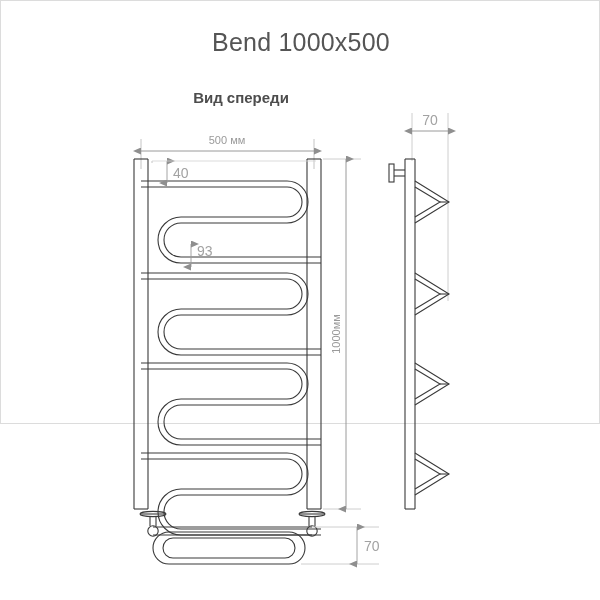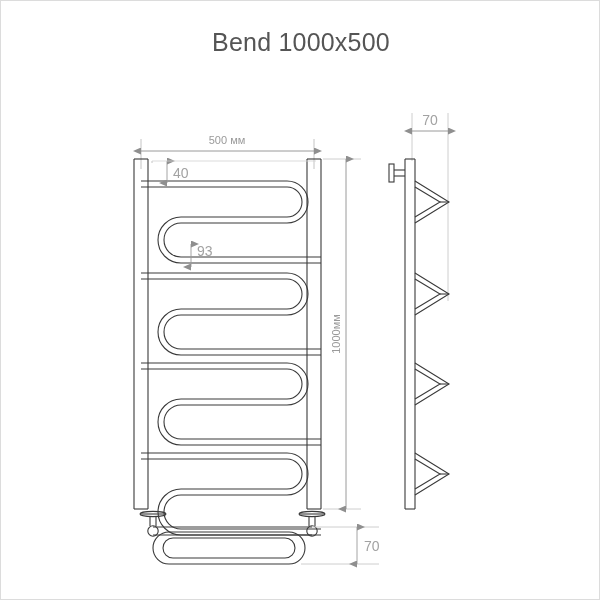--- a/index.html
+++ b/index.html
@@ -1,19 +1,19 @@
 <!DOCTYPE html>
 <html><head>
 <meta charset="utf-8">
 <title>Bend 1000x500</title>
 <style>
   html,body{margin:0;padding:0;background:#ffffff;}
   body{width:600px;height:600px;overflow:hidden;
        font-family:"Liberation Sans","DejaVu Sans",sans-serif;}
-  #page{position:relative;width:600px;height:600px;background:#ffffff;
+  #page{position:relative;width:600px;height:424px;background:#ffffff;
         box-sizing:border-box;border:1px solid #dcdcdc;}
   #title{position:absolute;left:0;top:27px;width:600px;text-align:center;
          font-size:25px;color:#555555;letter-spacing:.2px;}
   .viewlabel{position:absolute;font-size:15px;font-weight:bold;color:#4d4d4d;
              text-align:center;}
   #label-front{left:120px;top:88px;width:240px;}
   #label-side{left:355px;top:88px;width:170px;}
   #svgwrap{position:absolute;left:0;top:0;width:600px;height:600px;}
   svg{display:block;}
   .dimtxt{font-family:"Liberation Sans","DejaVu Sans",sans-serif;
@@ -21,20 +21,21 @@
   .dimtxt2{font-family:"Liberation Sans","DejaVu Sans",sans-serif;
           font-size:14px;fill:#a2a2a2;}
 </style>
 </head>
 <body>
 
 <div id="page">
 
   <div id="title">Bend 1000x500</div>
 
+  <div class="viewlabel" id="label-front">Вид спереди</div>
 
   <div id="svgwrap">
   <svg width="600" height="600" viewBox="0 0 600 600" xmlns="http://www.w3.org/2000/svg">
 
     <defs>
       <marker id="arrL" markerWidth="9" markerHeight="7" refX="8" refY="3.5" orient="auto" markerUnits="userSpaceOnUse">
         <path d="M8,0 L0,3.5 L8,7 z" fill="#8f8f8f"></path>
       </marker>
       <marker id="arrR" markerWidth="9" markerHeight="7" refX="1" refY="3.5" orient="auto" markerUnits="userSpaceOnUse">
         <path d="M1,0 L9,3.5 L1,7 z" fill="#8f8f8f"></path>

